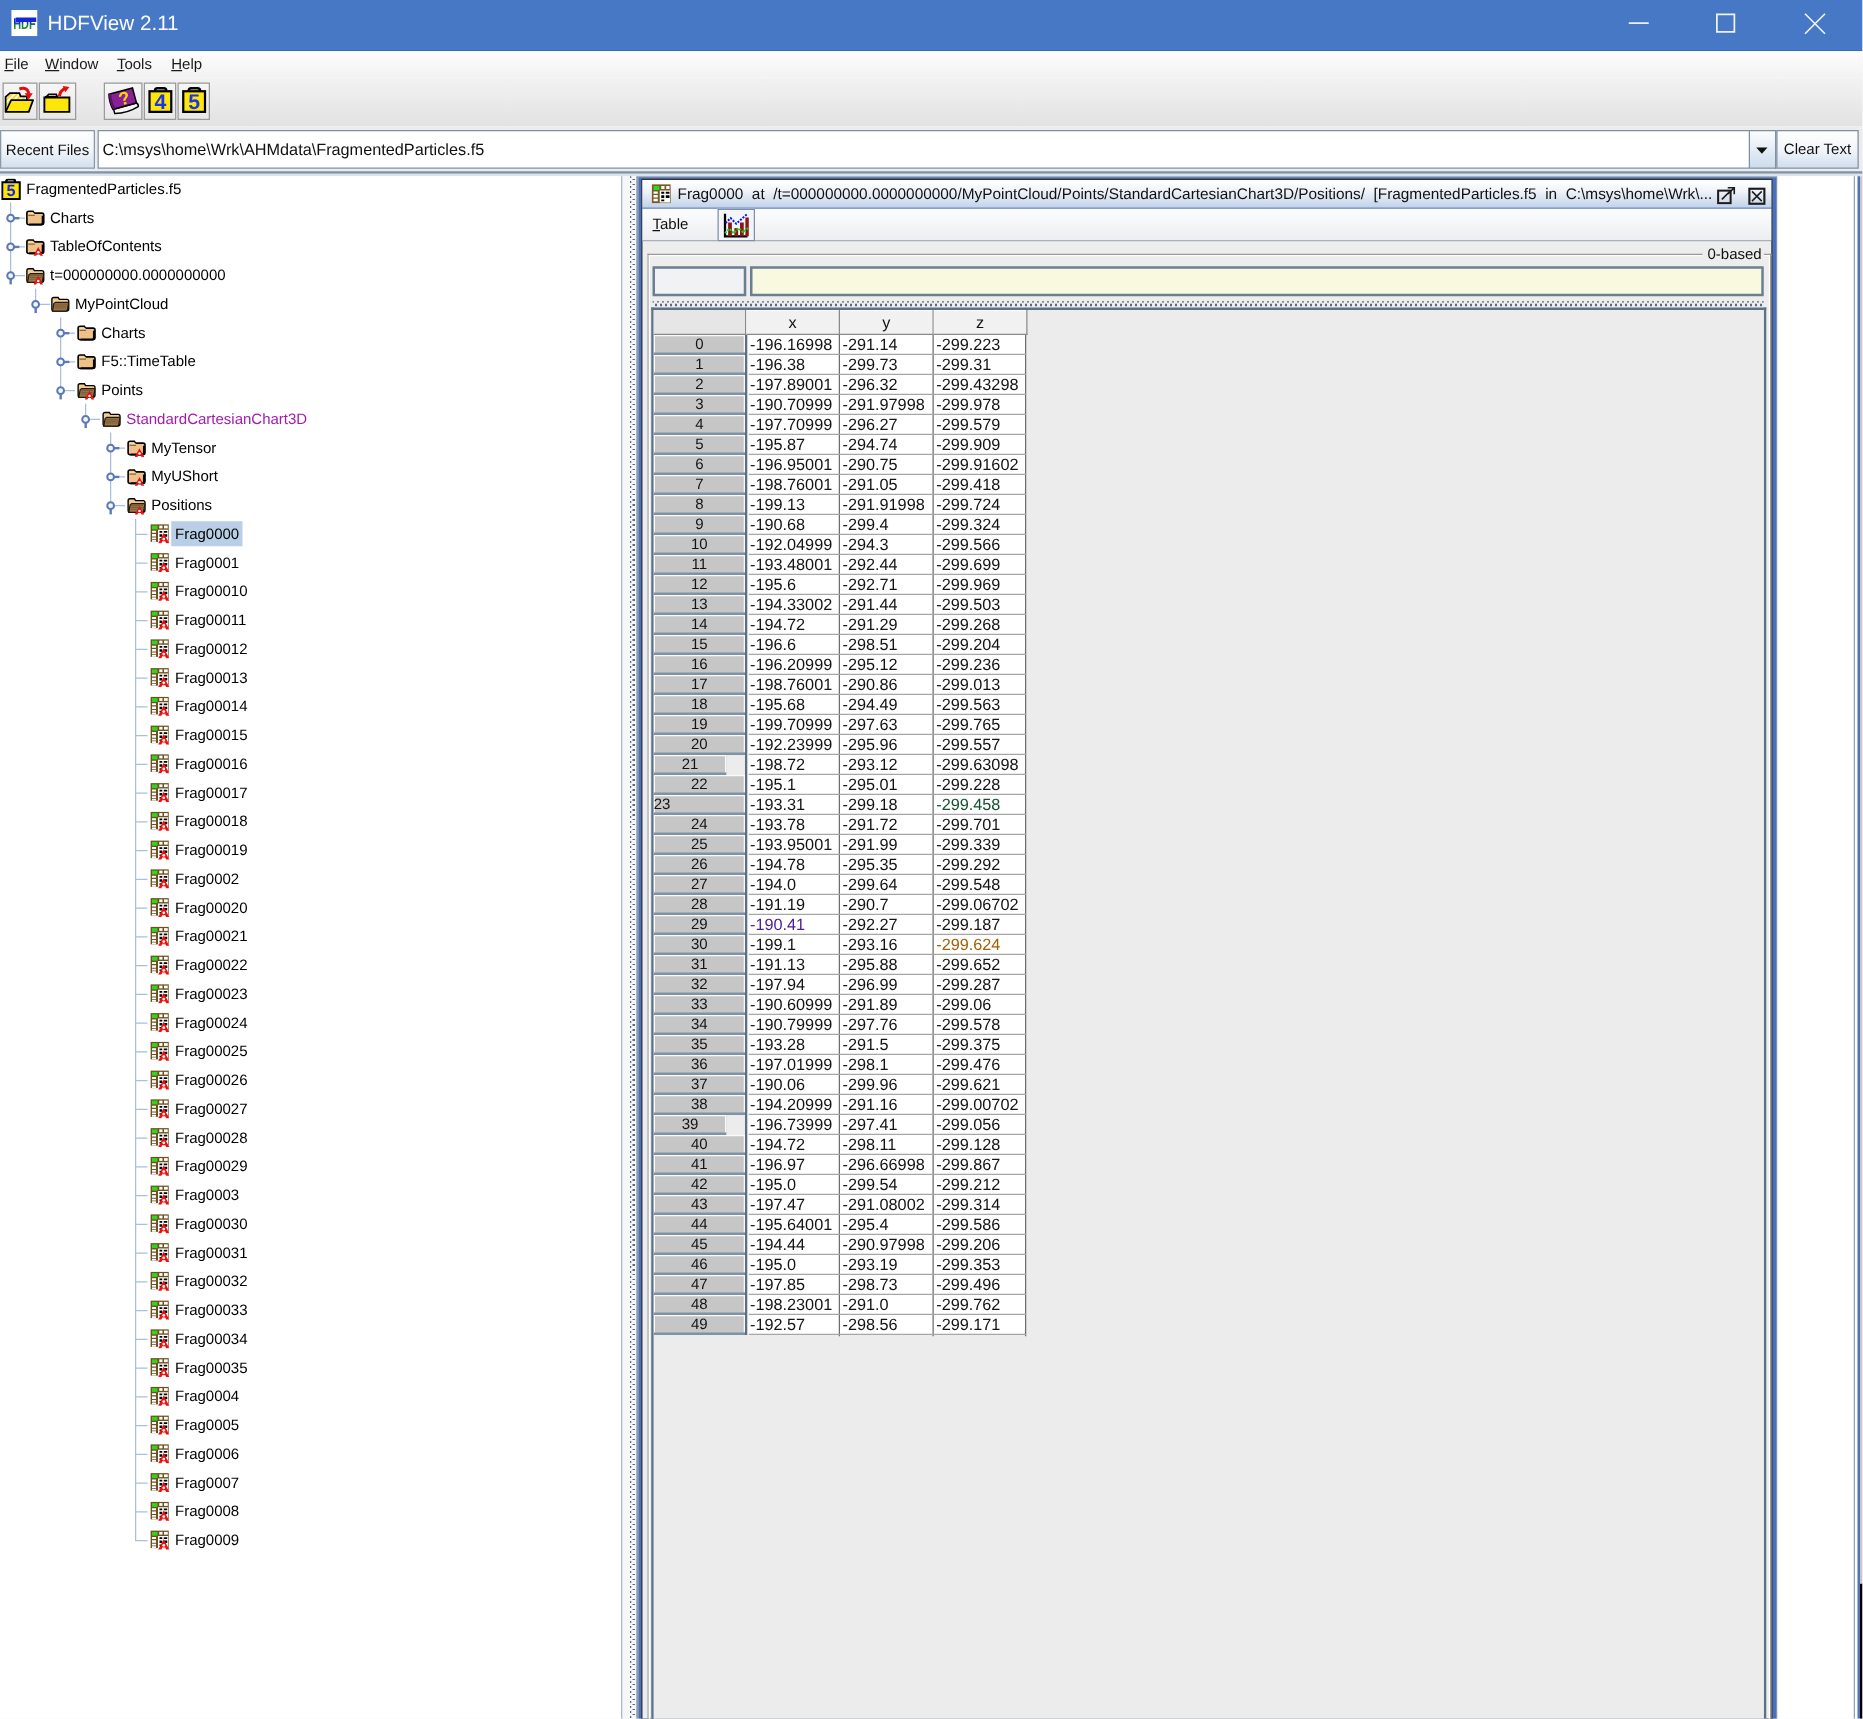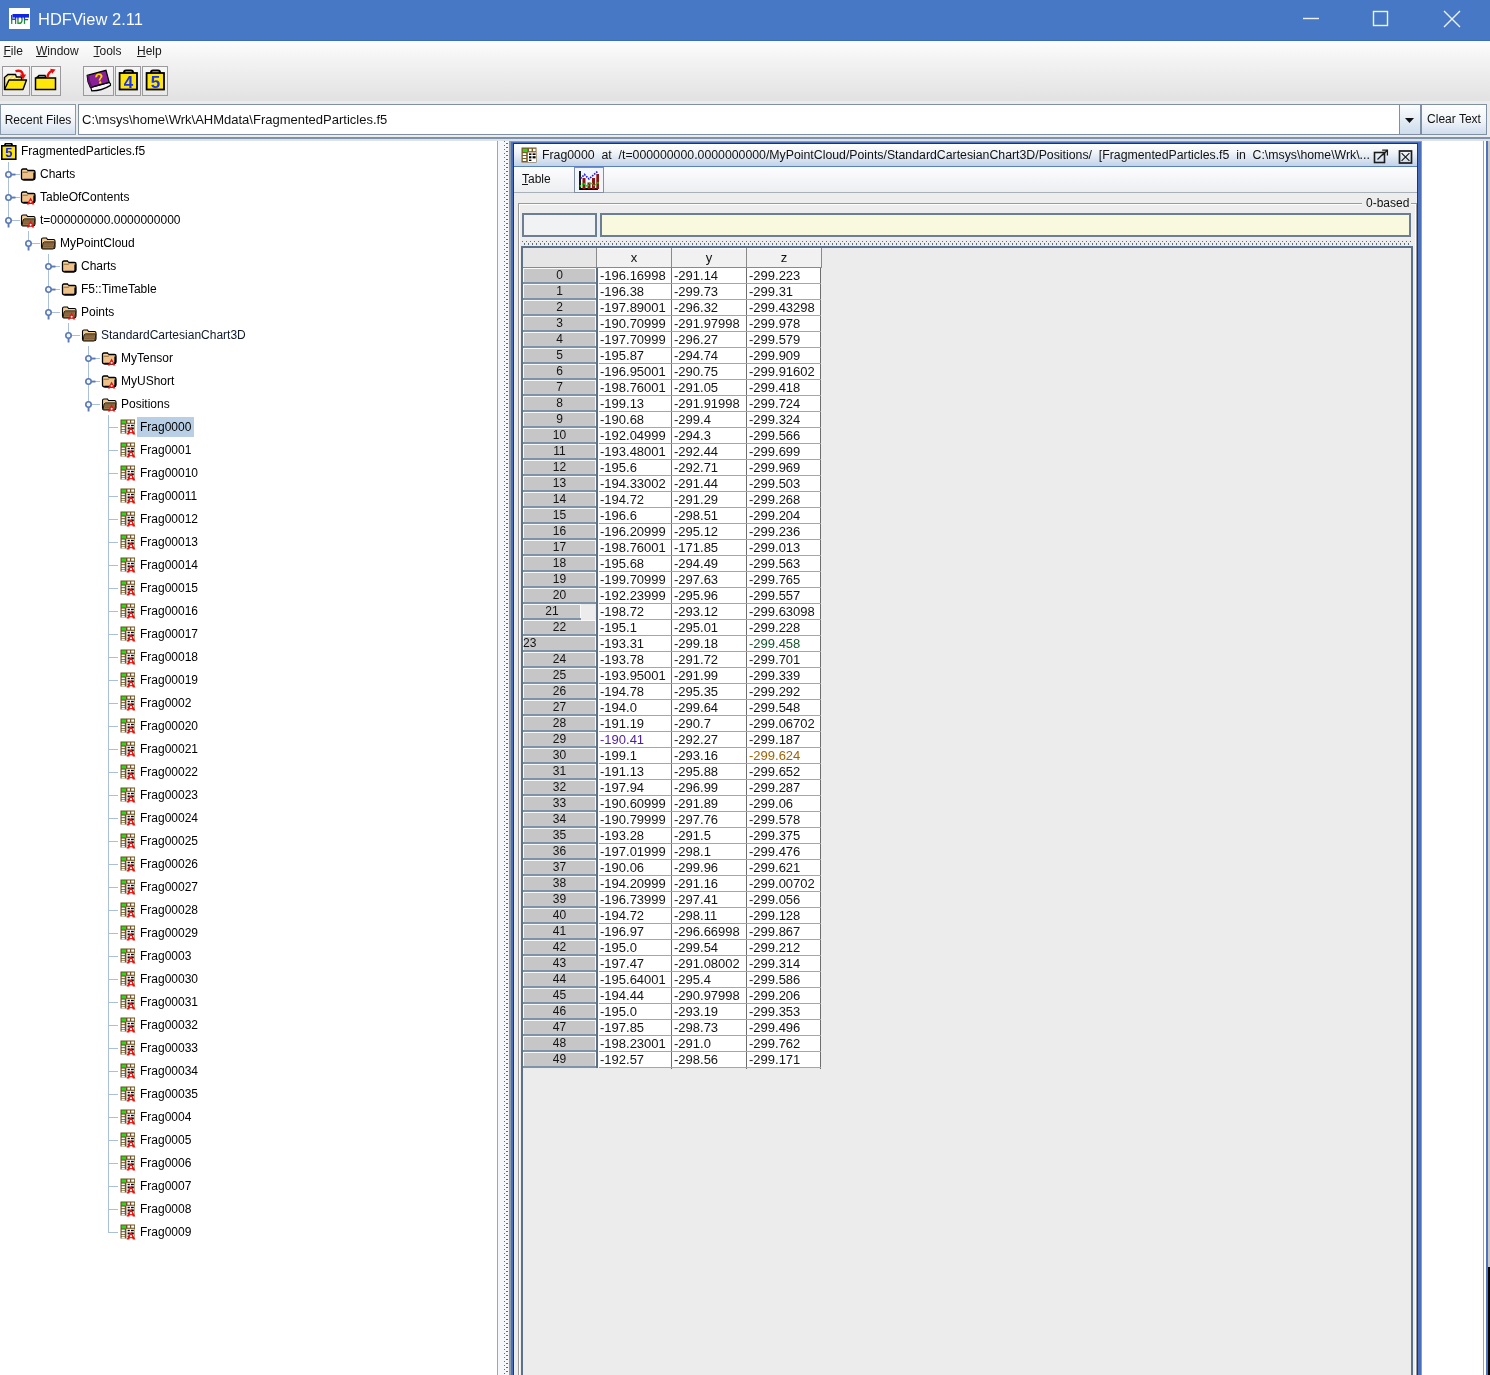--- a/index.html
+++ b/index.html
@@ -218,21 +218,21 @@
 <path d="M4.1 7.4 h9.4 M3.9 8.9 h9.3 M3.7 10.4 h9.2" stroke="#7e5e38" stroke-width="0.9"></path>
 <path d="M10.6 7.6 L14.4 14.6 H12.2 L11.6 13.2 H9.6 L9 14.6 H6.8 Z" fill="#ee1010"></path>
       <circle cx="10.6" cy="11.7" r="1" fill="#fff"></circle>
     </svg>
     <div class="t" style="left:78px;top:302px;height:20px;line-height:20px;font-size:12px;color:#000;padding:0 3px;">Points</div>
     <svg style="position:absolute;left:81px;top:328px" width="17" height="16" viewBox="0 0 17 16">
 <path d="M1.5 3.5 q0-1.5 1.5-1.5 h3.5 l1 1.5 h6 q1.5 0 1.5 1.5 v6 q0 1.8-1.8 1.8 h-10 q-1.7 0-1.7-1.7 z" fill="#f2cc96" stroke="#000" stroke-width="1.1"></path>
 <path d="M2 12.9 l1.1-6 1.3-1 h9.6 q0.9 0 0.8 0.9 l-0.85 4.9 q-0.2 1.2-1.4 1.2 z" fill="#99764c" stroke="#241a08" stroke-width="1"></path>
 <path d="M4.1 7.4 h9.4 M3.9 8.9 h9.3 M3.7 10.4 h9.2" stroke="#7e5e38" stroke-width="0.9"></path>
 </svg>
-    <div class="t" style="left:98px;top:325px;height:20px;line-height:20px;font-size:12px;color:#0f172a;padding:0 3px;">StandardCartesianChart3D</div>
+    <div class="t" style="left:98px;top:325px;height:20px;line-height:20px;font-size:12px;color:#a21caf;padding:0 3px;">StandardCartesianChart3D</div>
     <svg style="position:absolute;left:101px;top:351px" width="16" height="15" viewBox="0 0 16 15">
 <path d="M1.5 3.5 q0-1.5 1.5-1.5 h3.5 l1 1.5 h6 q1.5 0 1.5 1.5 v6 q0 1.8-1.8 1.8 h-10 q-1.7 0-1.7-1.7 z" fill="#eec189" stroke="#000" stroke-width="1.3"></path>
 <path d="M2.8 3.2 h4.2 l0.8 1.2 h-5.4 z" fill="#f8dcb2"></path>
 <path d="M2.6 5.2 h5.2" stroke="#8a6a30" stroke-width="1"></path>
 <path d="M14.2 5.5 v5.5 q0 1.6-1.6 1.6 h-9.2" stroke="#000" stroke-width="1.7" fill="none"></path>
 <path d="M10.6 7.6 L14.4 14.6 H12.2 L11.6 13.2 H9.6 L9 14.6 H6.8 Z" fill="#ee1010"></path>
       <circle cx="10.6" cy="11.7" r="1" fill="#fff"></circle>
     </svg>
     <div class="t" style="left:118px;top:348px;height:20px;line-height:20px;font-size:12px;color:#000;padding:0 3px;">MyTensor</div>
     <svg style="position:absolute;left:101px;top:374px" width="16" height="15" viewBox="0 0 16 15">
@@ -1035,21 +1035,21 @@
 <div style="left:523px;top:732px;width:73px;height:16px;background:#c6c6c6;border-bottom:2px solid #7e92a8;box-shadow:inset 1px 1px 0 #fafafa,inset -1px 0 0 #fafafa;text-align:center;line-height:14px;font-size:12px;color:#141414">29</div>
 <div style="left:523px;top:748px;width:73px;height:16px;background:#c6c6c6;border-bottom:2px solid #7e92a8;box-shadow:inset 1px 1px 0 #fafafa,inset -1px 0 0 #fafafa;text-align:center;line-height:14px;font-size:12px;color:#141414">30</div>
 <div style="left:523px;top:764px;width:73px;height:16px;background:#c6c6c6;border-bottom:2px solid #7e92a8;box-shadow:inset 1px 1px 0 #fafafa,inset -1px 0 0 #fafafa;text-align:center;line-height:14px;font-size:12px;color:#141414">31</div>
 <div style="left:523px;top:780px;width:73px;height:16px;background:#c6c6c6;border-bottom:2px solid #7e92a8;box-shadow:inset 1px 1px 0 #fafafa,inset -1px 0 0 #fafafa;text-align:center;line-height:14px;font-size:12px;color:#141414">32</div>
 <div style="left:523px;top:796px;width:73px;height:16px;background:#c6c6c6;border-bottom:2px solid #7e92a8;box-shadow:inset 1px 1px 0 #fafafa,inset -1px 0 0 #fafafa;text-align:center;line-height:14px;font-size:12px;color:#141414">33</div>
 <div style="left:523px;top:812px;width:73px;height:16px;background:#c6c6c6;border-bottom:2px solid #7e92a8;box-shadow:inset 1px 1px 0 #fafafa,inset -1px 0 0 #fafafa;text-align:center;line-height:14px;font-size:12px;color:#141414">34</div>
 <div style="left:523px;top:828px;width:73px;height:16px;background:#c6c6c6;border-bottom:2px solid #7e92a8;box-shadow:inset 1px 1px 0 #fafafa,inset -1px 0 0 #fafafa;text-align:center;line-height:14px;font-size:12px;color:#141414">35</div>
 <div style="left:523px;top:844px;width:73px;height:16px;background:#c6c6c6;border-bottom:2px solid #7e92a8;box-shadow:inset 1px 1px 0 #fafafa,inset -1px 0 0 #fafafa;text-align:center;line-height:14px;font-size:12px;color:#141414">36</div>
 <div style="left:523px;top:860px;width:73px;height:16px;background:#c6c6c6;border-bottom:2px solid #7e92a8;box-shadow:inset 1px 1px 0 #fafafa,inset -1px 0 0 #fafafa;text-align:center;line-height:14px;font-size:12px;color:#141414">37</div>
 <div style="left:523px;top:876px;width:73px;height:16px;background:#c6c6c6;border-bottom:2px solid #7e92a8;box-shadow:inset 1px 1px 0 #fafafa,inset -1px 0 0 #fafafa;text-align:center;line-height:14px;font-size:12px;color:#141414">38</div>
-<div style="left:523px;top:892px;width:73px;height:16px;background:#c6c6c6;border-bottom:2px solid #7e92a8;box-shadow:inset 1px 1px 0 #fafafa,inset -1px 0 0 #fafafa;text-align:center;line-height:14px;font-size:12px;color:#141414">39</div>
+<div style="left:523px;top:892px;width:58px;height:16px;background:#c6c6c6;border-bottom:2px solid #7e92a8;box-shadow:inset 1px 1px 0 #fafafa,inset -1px 0 0 #fafafa;text-align:center;line-height:14px;font-size:12px;color:#141414">39</div>
 <div style="left:523px;top:908px;width:73px;height:16px;background:#c6c6c6;border-bottom:2px solid #7e92a8;box-shadow:inset 1px 1px 0 #fafafa,inset -1px 0 0 #fafafa;text-align:center;line-height:14px;font-size:12px;color:#141414">40</div>
 <div style="left:523px;top:924px;width:73px;height:16px;background:#c6c6c6;border-bottom:2px solid #7e92a8;box-shadow:inset 1px 1px 0 #fafafa,inset -1px 0 0 #fafafa;text-align:center;line-height:14px;font-size:12px;color:#141414">41</div>
 <div style="left:523px;top:940px;width:73px;height:16px;background:#c6c6c6;border-bottom:2px solid #7e92a8;box-shadow:inset 1px 1px 0 #fafafa,inset -1px 0 0 #fafafa;text-align:center;line-height:14px;font-size:12px;color:#141414">42</div>
 <div style="left:523px;top:956px;width:73px;height:16px;background:#c6c6c6;border-bottom:2px solid #7e92a8;box-shadow:inset 1px 1px 0 #fafafa,inset -1px 0 0 #fafafa;text-align:center;line-height:14px;font-size:12px;color:#141414">43</div>
 <div style="left:523px;top:972px;width:73px;height:16px;background:#c6c6c6;border-bottom:2px solid #7e92a8;box-shadow:inset 1px 1px 0 #fafafa,inset -1px 0 0 #fafafa;text-align:center;line-height:14px;font-size:12px;color:#141414">44</div>
 <div style="left:523px;top:988px;width:73px;height:16px;background:#c6c6c6;border-bottom:2px solid #7e92a8;box-shadow:inset 1px 1px 0 #fafafa,inset -1px 0 0 #fafafa;text-align:center;line-height:14px;font-size:12px;color:#141414">45</div>
 <div style="left:523px;top:1004px;width:73px;height:16px;background:#c6c6c6;border-bottom:2px solid #7e92a8;box-shadow:inset 1px 1px 0 #fafafa,inset -1px 0 0 #fafafa;text-align:center;line-height:14px;font-size:12px;color:#141414">46</div>
 <div style="left:523px;top:1020px;width:73px;height:16px;background:#c6c6c6;border-bottom:2px solid #7e92a8;box-shadow:inset 1px 1px 0 #fafafa,inset -1px 0 0 #fafafa;text-align:center;line-height:14px;font-size:12px;color:#141414">47</div>
 <div style="left:523px;top:1036px;width:73px;height:16px;background:#c6c6c6;border-bottom:2px solid #7e92a8;box-shadow:inset 1px 1px 0 #fafafa,inset -1px 0 0 #fafafa;text-align:center;line-height:14px;font-size:12px;color:#141414">48</div>
 <div style="left:523px;top:1052px;width:73px;height:16px;background:#c6c6c6;border-bottom:2px solid #7e92a8;box-shadow:inset 1px 1px 0 #fafafa,inset -1px 0 0 #fafafa;text-align:center;line-height:14px;font-size:12px;color:#141414">49</div>
@@ -1120,21 +1120,21 @@
 <div style="left:599px;top:523px;width:222px;height:1px;background:#a6a6a6"></div>
 <div class="t" style="left:600px;top:508px;height:15px;line-height:15px;font-size:13px;color:#141414">-196.6</div>
 <div class="t" style="left:674px;top:508px;height:15px;line-height:15px;font-size:13px;color:#141414">-298.51</div>
 <div class="t" style="left:749px;top:508px;height:15px;line-height:15px;font-size:13px;color:#141414">-299.204</div>
 <div style="left:599px;top:539px;width:222px;height:1px;background:#a6a6a6"></div>
 <div class="t" style="left:600px;top:524px;height:15px;line-height:15px;font-size:13px;color:#141414">-196.20999</div>
 <div class="t" style="left:674px;top:524px;height:15px;line-height:15px;font-size:13px;color:#141414">-295.12</div>
 <div class="t" style="left:749px;top:524px;height:15px;line-height:15px;font-size:13px;color:#141414">-299.236</div>
 <div style="left:599px;top:555px;width:222px;height:1px;background:#a6a6a6"></div>
 <div class="t" style="left:600px;top:540px;height:15px;line-height:15px;font-size:13px;color:#141414">-198.76001</div>
-<div class="t" style="left:674px;top:540px;height:15px;line-height:15px;font-size:13px;color:#141414">-171.85</div>
+<div class="t" style="left:674px;top:540px;height:15px;line-height:15px;font-size:13px;color:#141414">-290.86</div>
 <div class="t" style="left:749px;top:540px;height:15px;line-height:15px;font-size:13px;color:#141414">-299.013</div>
 <div style="left:599px;top:571px;width:222px;height:1px;background:#a6a6a6"></div>
 <div class="t" style="left:600px;top:556px;height:15px;line-height:15px;font-size:13px;color:#141414">-195.68</div>
 <div class="t" style="left:674px;top:556px;height:15px;line-height:15px;font-size:13px;color:#141414">-294.49</div>
 <div class="t" style="left:749px;top:556px;height:15px;line-height:15px;font-size:13px;color:#141414">-299.563</div>
 <div style="left:599px;top:587px;width:222px;height:1px;background:#a6a6a6"></div>
 <div class="t" style="left:600px;top:572px;height:15px;line-height:15px;font-size:13px;color:#141414">-199.70999</div>
 <div class="t" style="left:674px;top:572px;height:15px;line-height:15px;font-size:13px;color:#141414">-297.63</div>
 <div class="t" style="left:749px;top:572px;height:15px;line-height:15px;font-size:13px;color:#141414">-299.765</div>
 <div style="left:599px;top:603px;width:222px;height:1px;background:#a6a6a6"></div>

